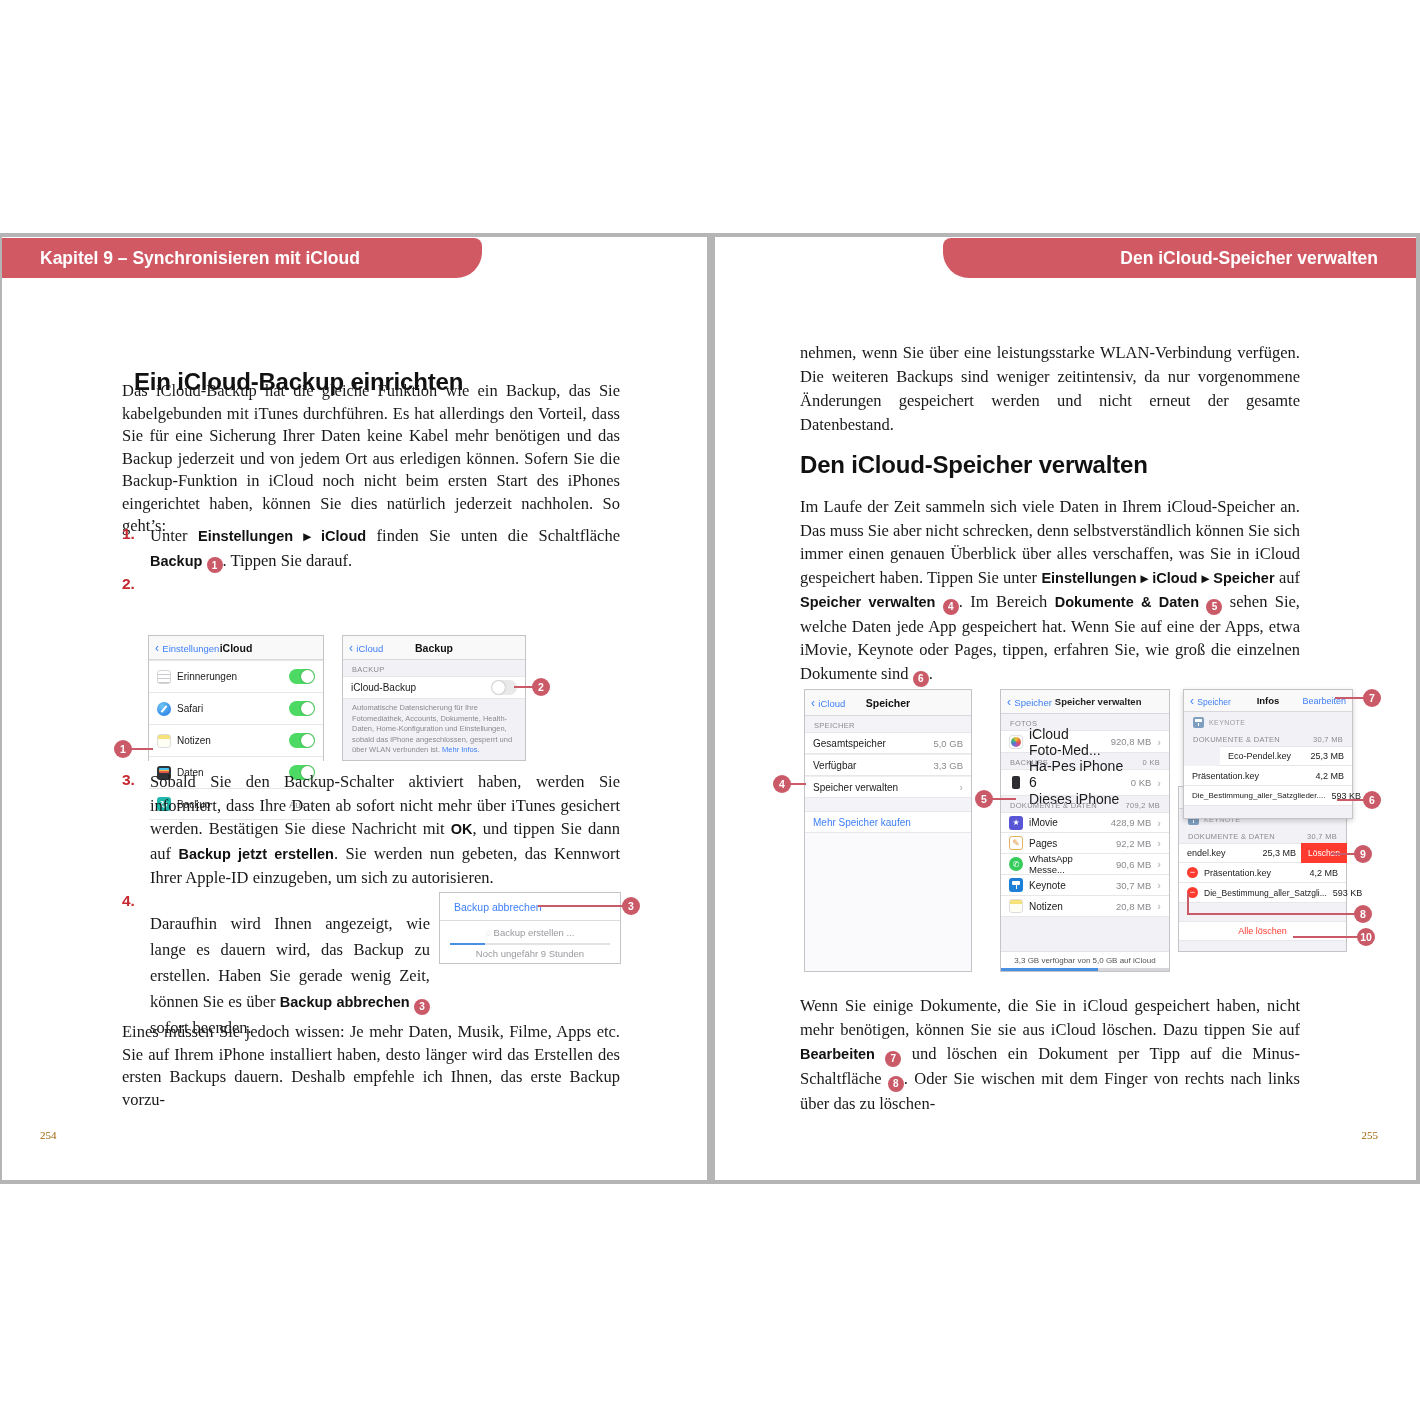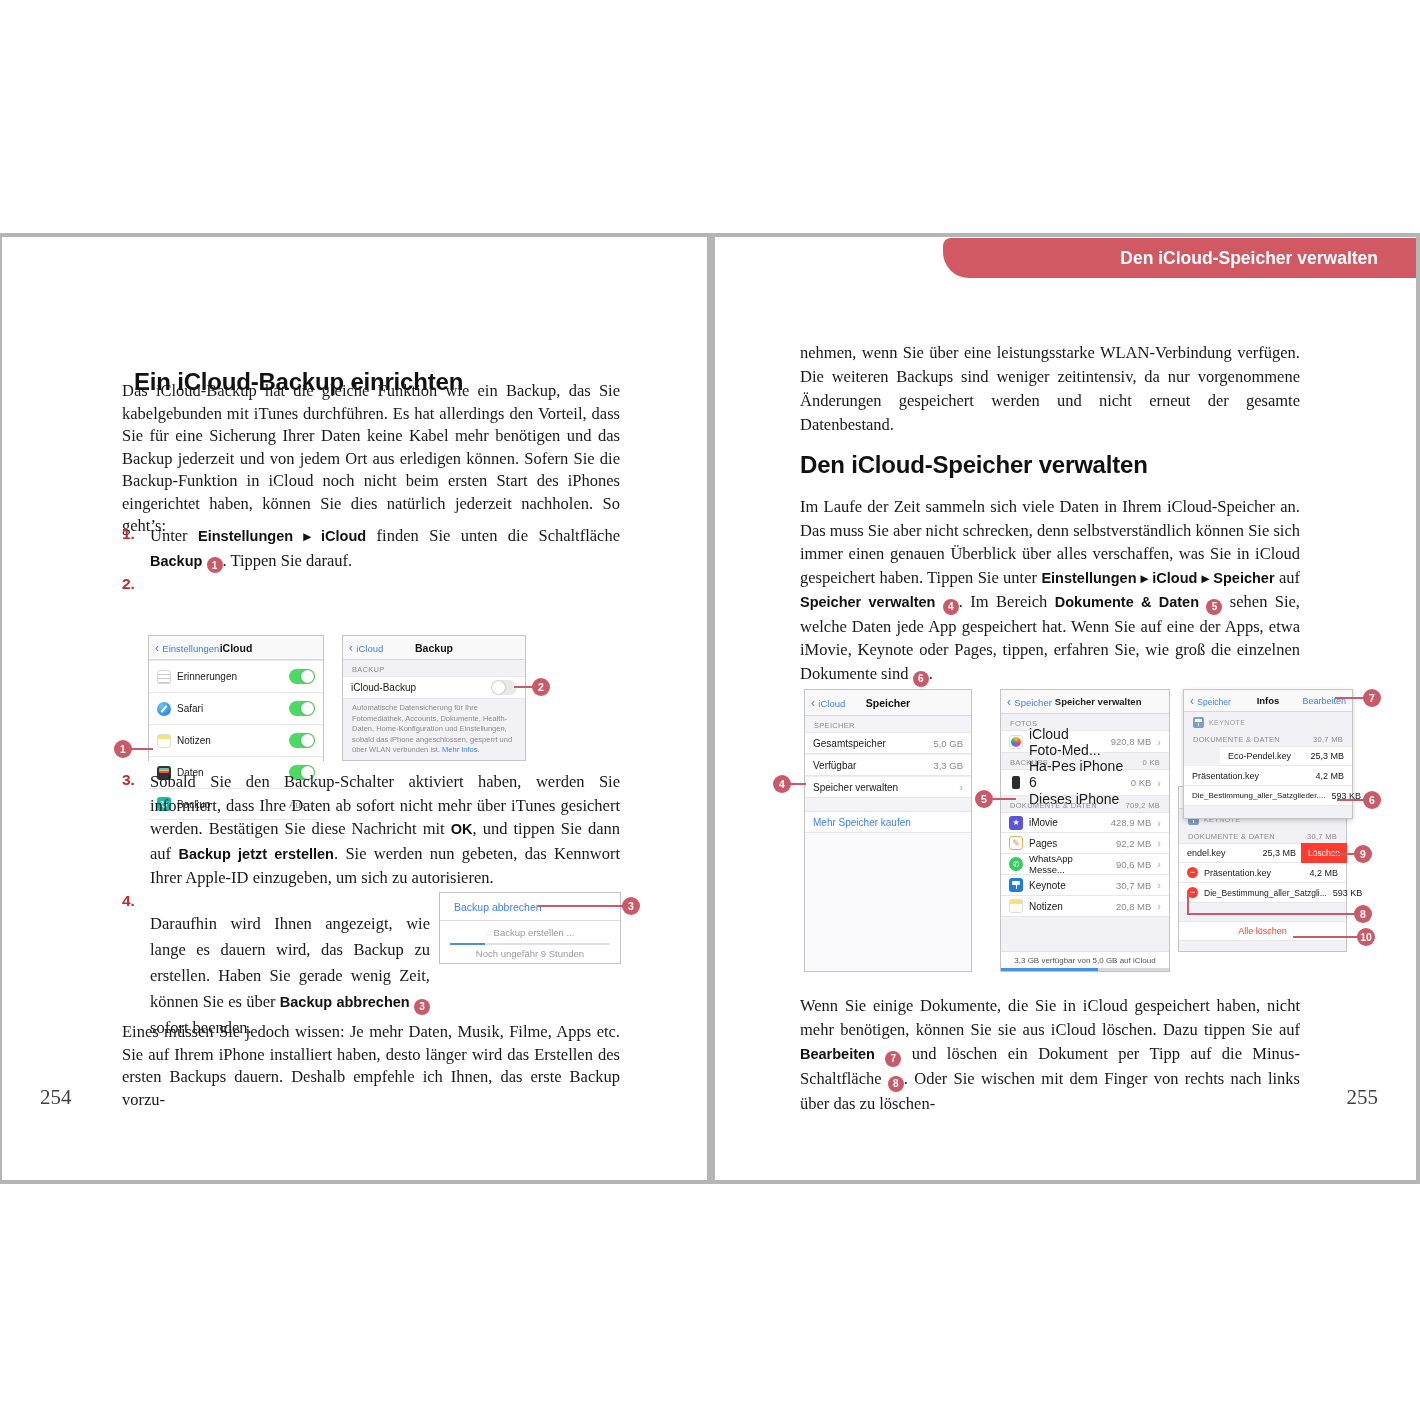--- a/index.html
+++ b/index.html
@@ -31,21 +31,21 @@
   .bseg { font-family:"Liberation Sans", sans-serif; font-weight:bold; font-size:14.5px; color:#111; }
 
   .callout-inline, .co { background:#ca5a68; color:#fff; border-radius:50%;
         font-family:"Liberation Sans", sans-serif; font-weight:bold;
         display:inline-flex; align-items:center; justify-content:center; }
   .callout-inline { width:16px; height:16px; font-size:10px; vertical-align:-3px; }
   .co { position:absolute; width:18px; height:18px; font-size:10.5px; z-index:8; }
   .rline { position:absolute; height:2px; background:#ca5a68; z-index:7; }
   .rline-v { position:absolute; width:2px; background:#ca5a68; z-index:7; }
 
-  .pagenum { position:absolute; top:848px; font-size:21px; color:#404040; }
+  .pagenum { position:absolute; top:892px; font-size:11px; color:#a16207; }
 
   
   .phone { position:absolute; background:#fff; border:1px solid #c3c3c8;
            font-family:"Liberation Sans", sans-serif; color:#222; display:flex; flex-direction:column; }
   .pnav { height:24px; background:#f9f9f9; border-bottom:1px solid #d8d8dc; position:relative;
           display:flex; align-items:center; padding:0 6px; flex:none; }
   .back { color:#3f80f7; font-size:9.5px; white-space:nowrap; }
   .back::before { content:"‹ "; font-size:12px; }
   .ptitle { position:absolute; left:0; right:0; text-align:center; font-weight:bold; font-size:10.5px; color:#111; }
   .edit { margin-left:auto; color:#3f80f7; font-size:9px; white-space:nowrap; }
@@ -118,20 +118,23 @@
   .pc-remaining { text-align:center; color:#9a9a9f; font-size:9.5px; padding-top:3px; }
 
   .alle { color:#ff3b30 !important; }
 </style>
 </head>
 <body>
 
 <div class="spread">
 
   <div class="page page-l">
+    <div class="banner banner-l">
+      <span>Kapitel 9 – Synchronisieren mit iCloud</span>
+    </div>
 
     <div class="h1" style="left:132px; top:96px;margin-top:35px;">Ein iCloud-Backup einrichten</div>
 
     <div class="para lh22" style="left:120px; top:143px; width:498px;">Das iCloud-Backup hat die gleiche Funktion wie ein Backup, das Sie kabelgebunden mit iTunes durchführen. Es hat allerdings den Vorteil, dass Sie für eine Sicherung Ihrer Daten keine Kabel mehr benötigen und das Backup jederzeit und von jedem Ort aus erledigen können. Sofern Sie die Backup-Funktion in iCloud noch nicht beim ersten Start des iPhones eingerichtet haben, können Sie dies natürlich jederzeit nachholen. So geht’s:</div>
 
     <div class="stepnum" style="left:120px; top:288px;">1.</div>
     <div class="para lh23" style="left:148px; top:287px; width:470px;"><span>Unter </span><span class="bseg">Einstellungen ▸ iCloud</span><span> finden Sie unten die Schaltfläche </span><span class="bseg">Backup</span><span> </span><span class="callout-inline">1</span><span>. Tippen Sie darauf.</span></div>
 
     <div class="stepnum" style="left:120px; top:338px;">2.</div>
 

